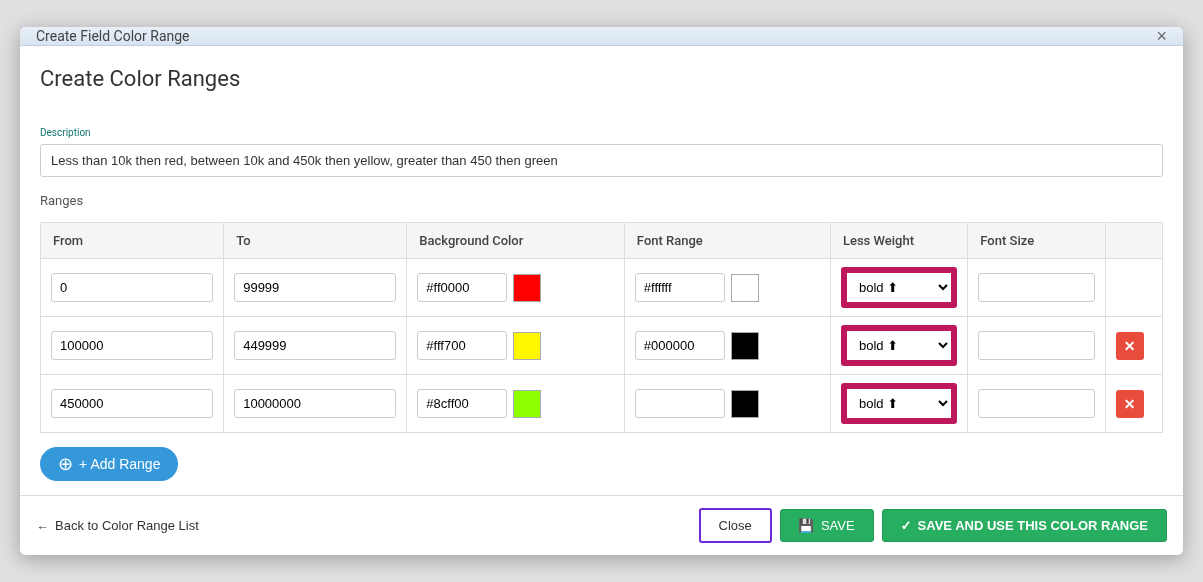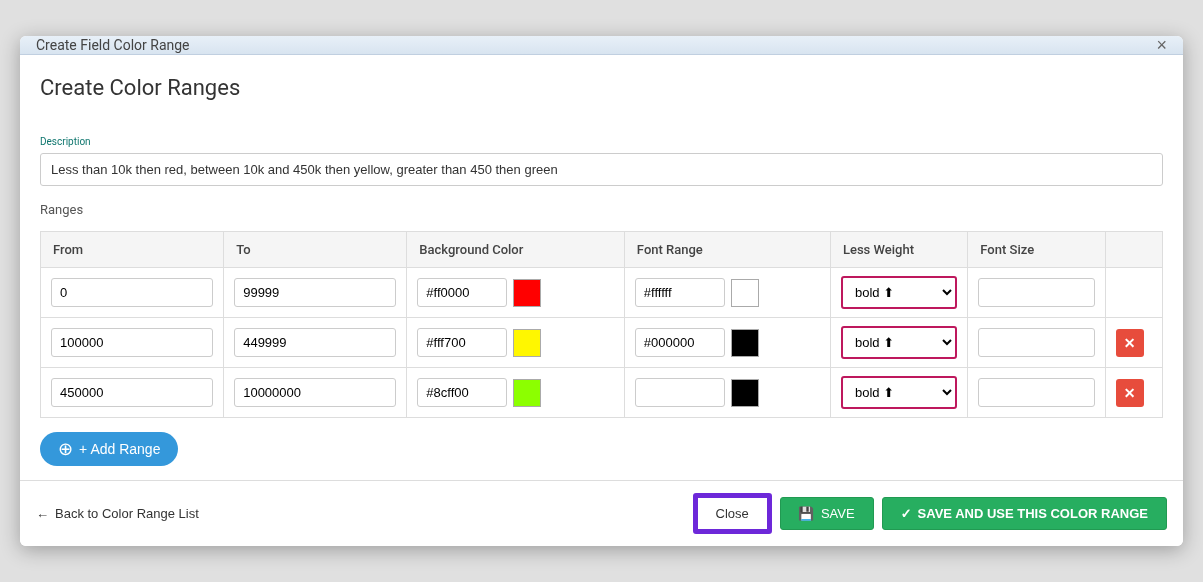--- a/index.html
+++ b/index.html
@@ -110,21 +110,21 @@
     .color-swatch {
       width: 28px;
       height: 28px;
       border: 1px solid #aaa;
       cursor: pointer;
       flex-shrink: 0;
     }
     .font-weight-select {
       width: 100%;
       padding: 6px 8px;
-      border: 2px solid #be185d;
+      border: 6px solid #be185d;
       border-radius: 3px;
       font-size: 13px;
       background: #fff;
     }
     .delete-btn {
       background: #e74c3c;
       border: none;
       border-radius: 3px;
       color: #fff;
       width: 28px;
@@ -173,21 +173,21 @@
       gap: 6px;
       text-decoration: none;
     }
     .footer-right {
       display: flex;
       align-items: center;
       gap: 8px;
     }
     .close-btn {
       background: #fff;
-      border: 5px solid #6d28d9;
+      border: 2px solid #6d28d9;
       border-radius: 3px;
       padding: 8px 18px;
       font-size: 13px;
       color: #333;
       cursor: pointer;
     }
     .save-btn {
       background: #27ae60;
       border: 1px solid #219a52;
       border-radius: 3px;

